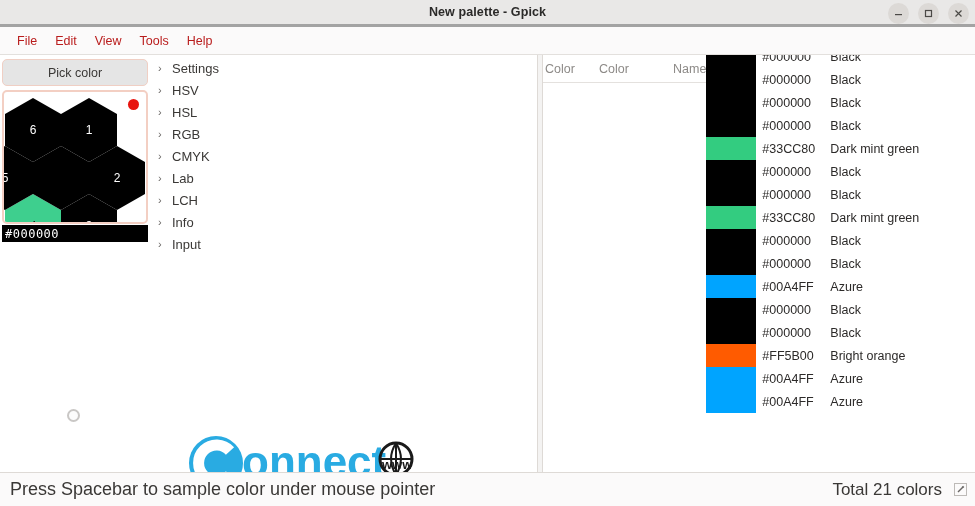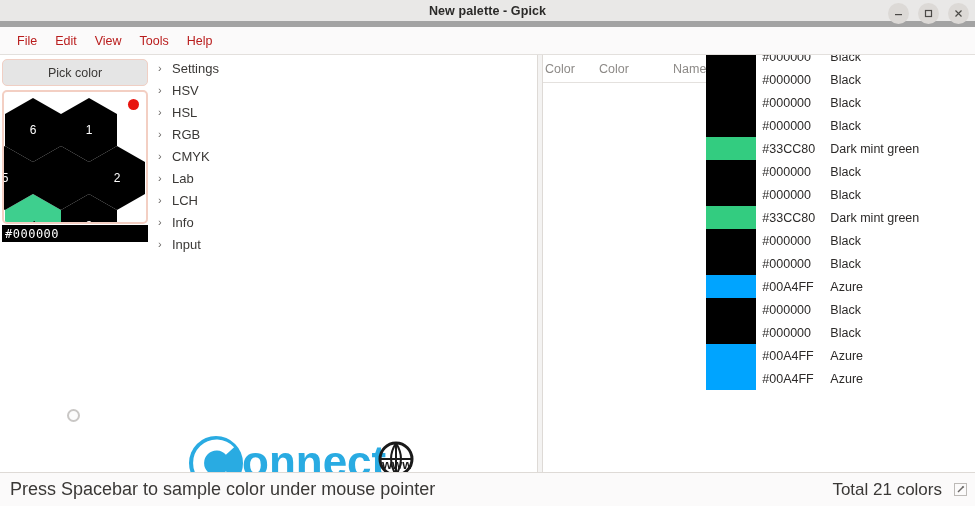--- a/index.html
+++ b/index.html
@@ -14,21 +14,21 @@
     position: relative;
     width: 975px; height: 506px;
     background: #ffffff;
     display: flex; flex-direction: column;
   }
 
   
   .titlebar {
     height: 27px;
     background: #e9e8e7;
-    border-bottom: 6px solid #a3a3a3;
+    border-bottom: 3px solid #a3a3a3;
     display: flex; align-items: center;
     position: relative;
     flex: 0 0 auto;
   }
   .title-text {
     position: absolute; left: 0; right: 0;
     text-align: center;
     font-size: 12.5px; font-weight: bold;
     color: #2b2a29;
     letter-spacing: .1px;
@@ -447,20 +447,25 @@
               <div class="swatch" style="background: rgb(0, 0, 0);"></div>
               <div class="hexv">#000000</div>
               <div class="cname">Black</div>
             </div>
             <div class="row">
               <div class="swatch" style="background: rgb(0, 0, 0);"></div>
               <div class="hexv">#000000</div>
               <div class="cname">Black</div>
             </div>
             <div class="row">
+              <div class="swatch" style="background: rgb(255, 91, 0);"></div>
+              <div class="hexv">#FF5B00</div>
+              <div class="cname">Bright orange</div>
+            </div>
+            <div class="row">
               <div class="swatch" style="background: rgb(0, 164, 255);"></div>
               <div class="hexv">#00A4FF</div>
               <div class="cname">Azure</div>
             </div>
             <div class="row">
               <div class="swatch" style="background: rgb(0, 164, 255);"></div>
               <div class="hexv">#00A4FF</div>
               <div class="cname">Azure</div>
             </div>
           </div>

